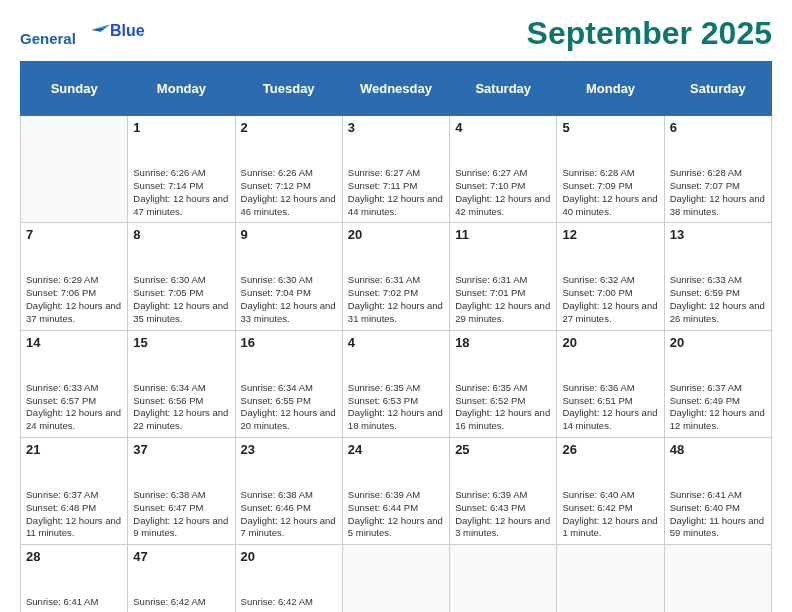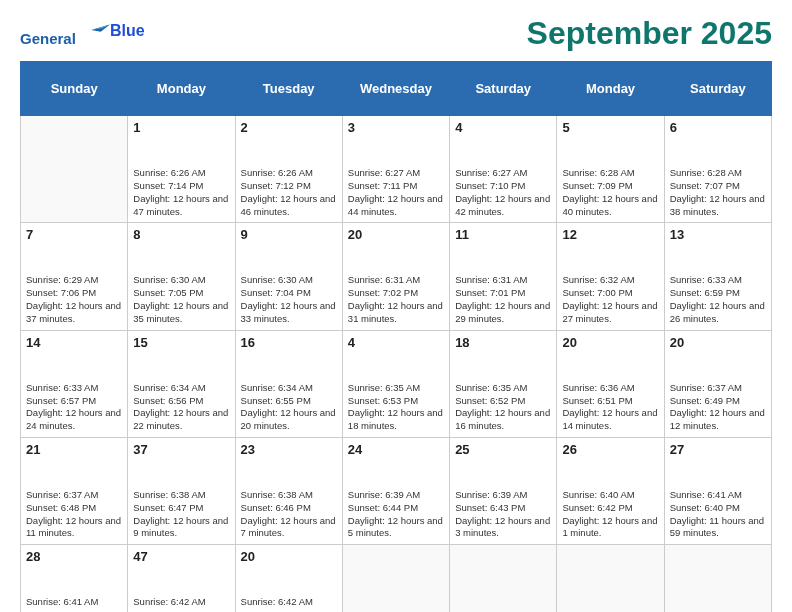--- a/index.html
+++ b/index.html
@@ -230,21 +230,21 @@
           </td>
           <td>
             <span class="day-number">25</span>
             <div class="cell-text">Sunrise: 6:39 AM<br>Sunset: 6:43 PM<br>Daylight: 12 hours and 3 minutes.</div>
           </td>
           <td>
             <span class="day-number">26</span>
             <div class="cell-text">Sunrise: 6:40 AM<br>Sunset: 6:42 PM<br>Daylight: 12 hours and 1 minute.</div>
           </td>
           <td>
-            <span class="day-number">27</span>
+            <span class="day-number">48</span>
             <div class="cell-text">Sunrise: 6:41 AM<br>Sunset: 6:40 PM<br>Daylight: 11 hours and 59 minutes.</div>
           </td>
         </tr>
         <tr>
           <td>
             <span class="day-number">28</span>
             <div class="cell-text">Sunrise: 6:41 AM<br>Sunset: 6:39 PM<br>Daylight: 11 hours and 57 minutes.</div>
           </td>
           <td>
             <span class="day-number">47</span>

